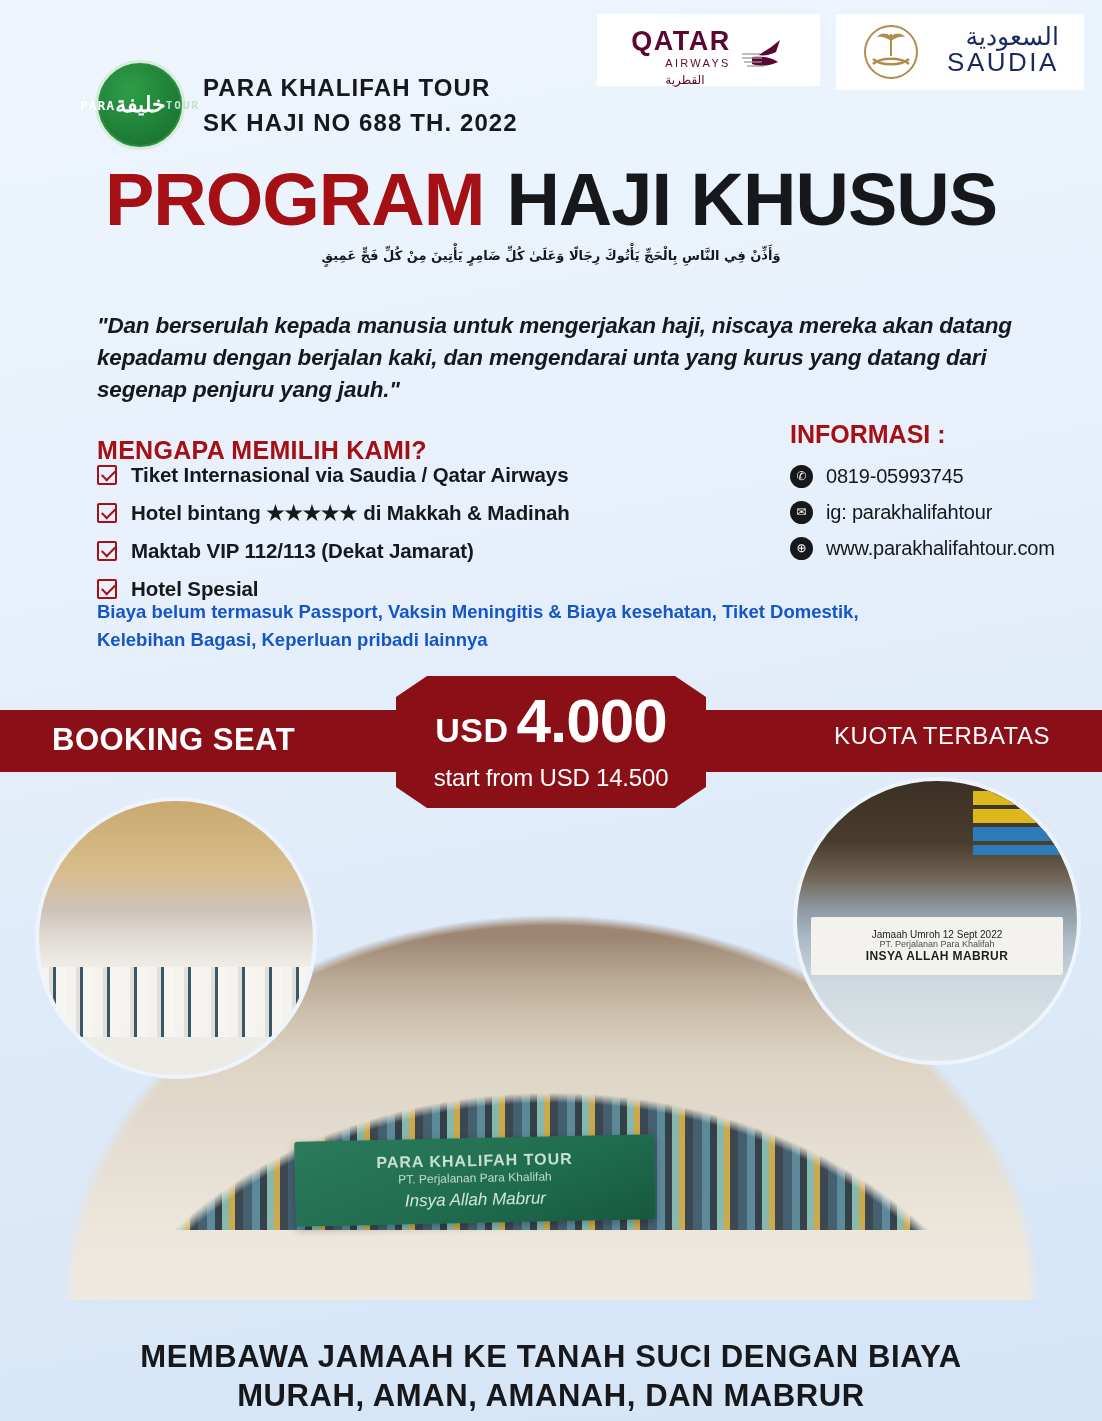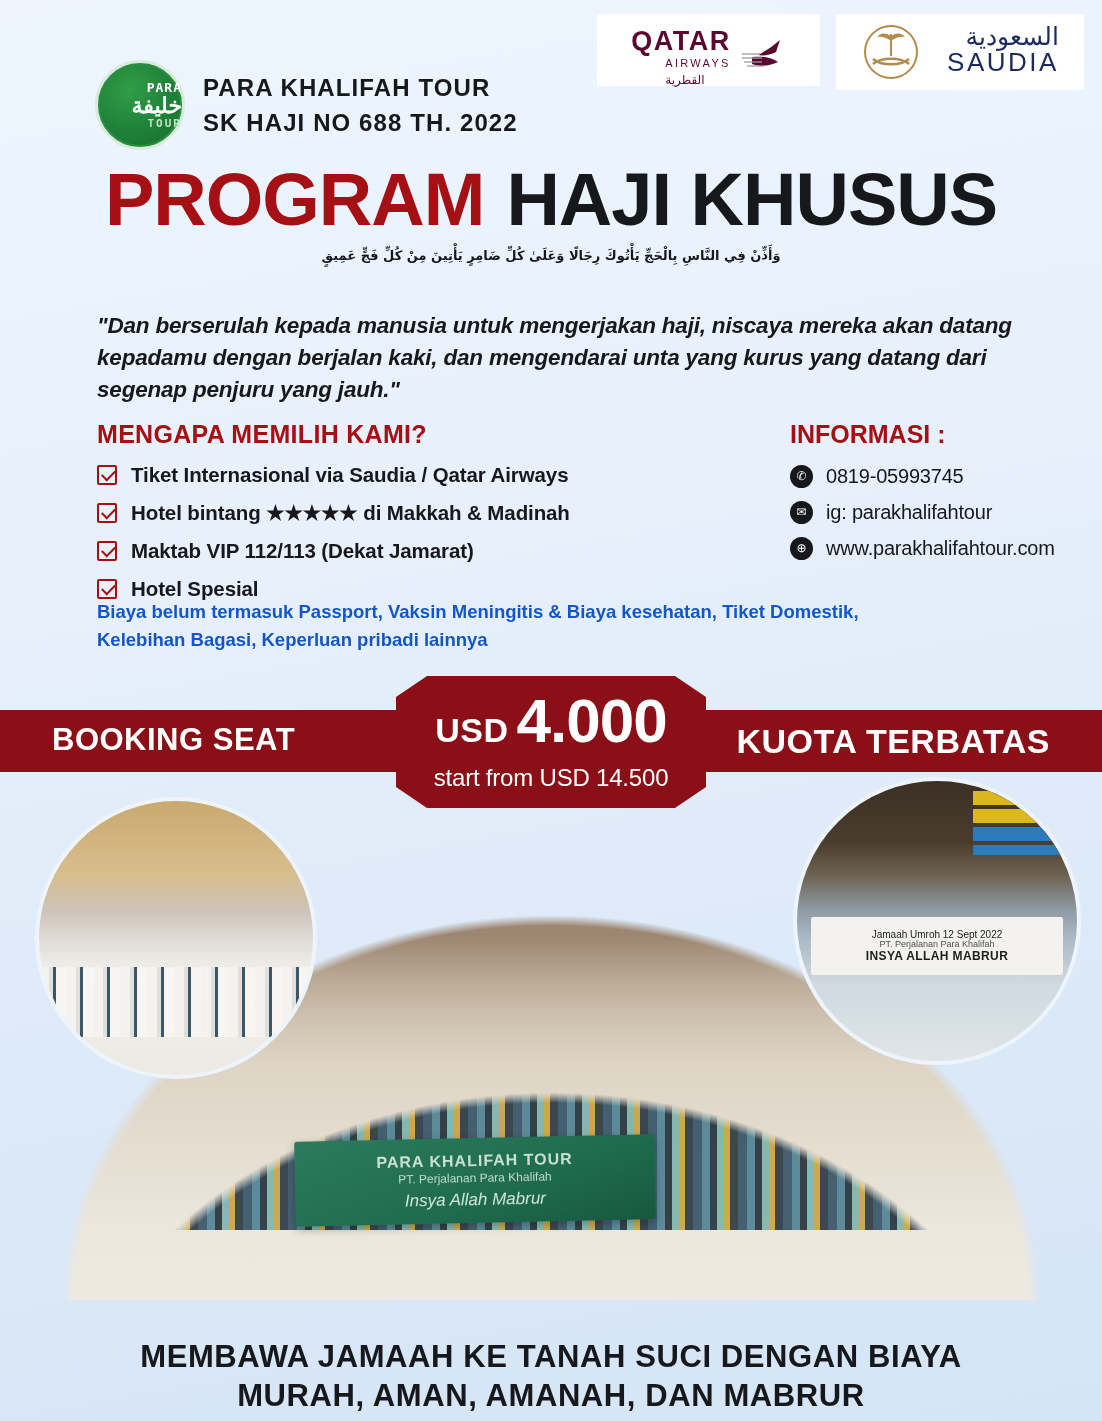--- a/index.html
+++ b/index.html
@@ -26,22 +26,22 @@
   #brand-block {
     position:absolute; left:95px; top:60px;
     display:flex; align-items:center; gap:18px;
   }
 
   #logo-mark {
     width:90px; height:90px; border-radius:50%;
     background:radial-gradient(circle at 38% 32%, #2f9e48 0%, #1f8038 55%, #156b2c 100%);
     border:3px solid #d8ecdc;
     box-shadow:0 0 0 2px #2a8d41 inset;
-    display:flex; flex-direction:column;
-    align-items:flex-end; justify-content:center;
+    display:flex; flex-direction:row;
+    align-items:center; justify-content:center;
     color:#ffffff; line-height:1;
   }
   #logo-mark .lg-para {
     font-family:"DejaVu Sans Mono", monospace;
     font-size:13px; font-weight:bold; letter-spacing:1px;
   }
   #logo-mark .lg-ar {
     font-size:22px; font-weight:bold; margin:1px 0 1px;
   }
   #logo-mark .lg-tour {
@@ -105,21 +105,21 @@
   }
 
   #translation {
     position:absolute; top:310px; left:97px; width:965px;
     font-size:22.5px; font-weight:bold; font-style:italic;
     color:#16181c; line-height:1.42; letter-spacing:-0.2px;
   }
 
   
   #why-heading {
-    position:absolute; top:420px; left:97px;
+    position:absolute; top:436px; left:97px;
     font-size:25px; font-weight:bold; color:#a51015;
     letter-spacing:0.3px;
   }
   #why-list {
     position:absolute; top:458px; left:97px; width:640px;
     list-style:none;
   }
   #why-list li {
     display:flex; align-items:center; gap:14px;
     height:33px; margin-bottom:5px;
@@ -260,21 +260,21 @@
     position:absolute; top:710px; left:0; width:1102px; height:62px;
     background:#8a0f16;
   }
   #label-booking {
     position:absolute; top:722px; left:52px;
     font-size:31px; font-weight:bold; font-stretch:condensed;
     color:#ffffff; letter-spacing:.5px;
   }
   #label-kuota {
     position:absolute; top:722px; right:52px;
-    font-size:34px; font-weight:bold; font-stretch:condensed;
+    font-size:24px; font-weight:normal; font-stretch:condensed;
     color:#ffffff; letter-spacing:.5px;text-align:center;
   }
   #price-badge {
     position:absolute; top:676px; left:50%; transform:translateX(-50%);
     width:310px; height:132px;
     background:#8a0f16;
     clip-path:polygon(
       10% 0%, 90% 0%, 100% 16%, 100% 84%,
       90% 100%, 10% 100%, 0% 84%, 0% 16%);
     display:flex; flex-direction:column;

